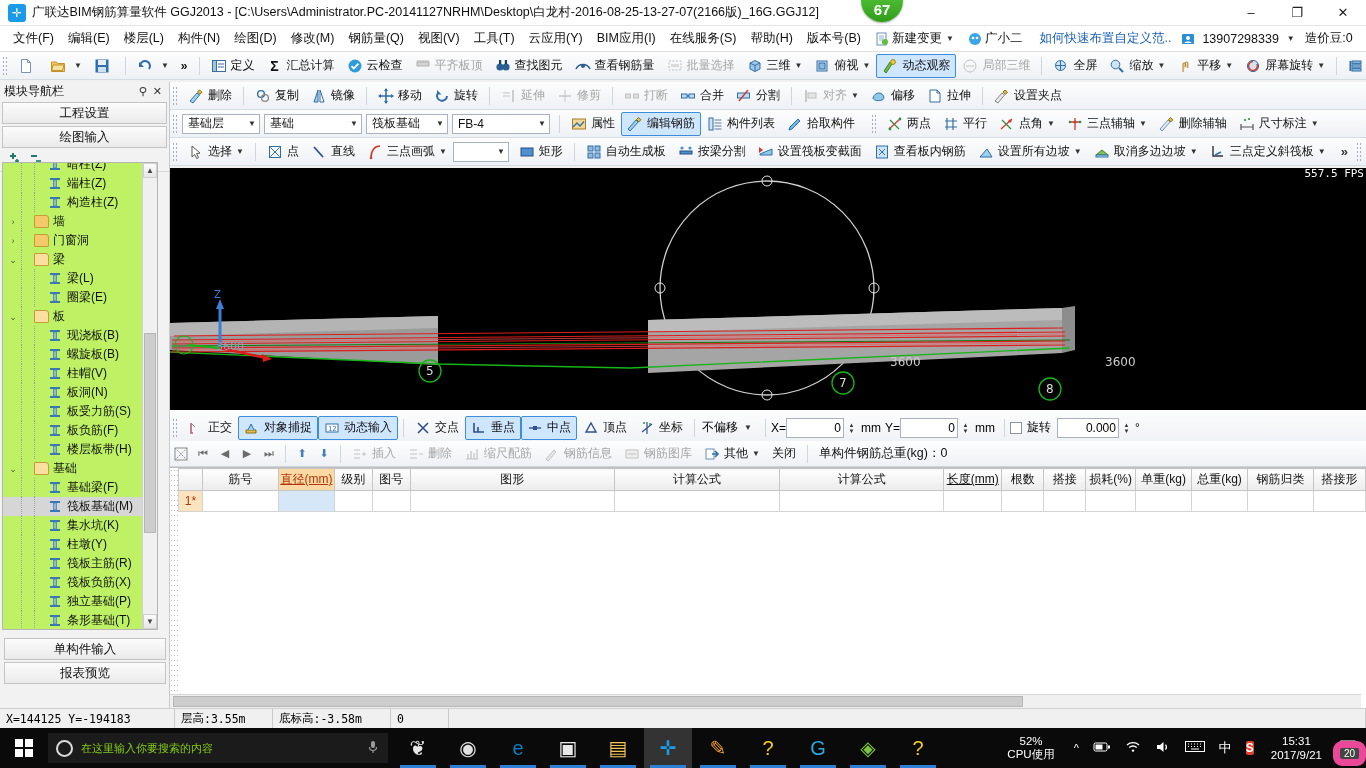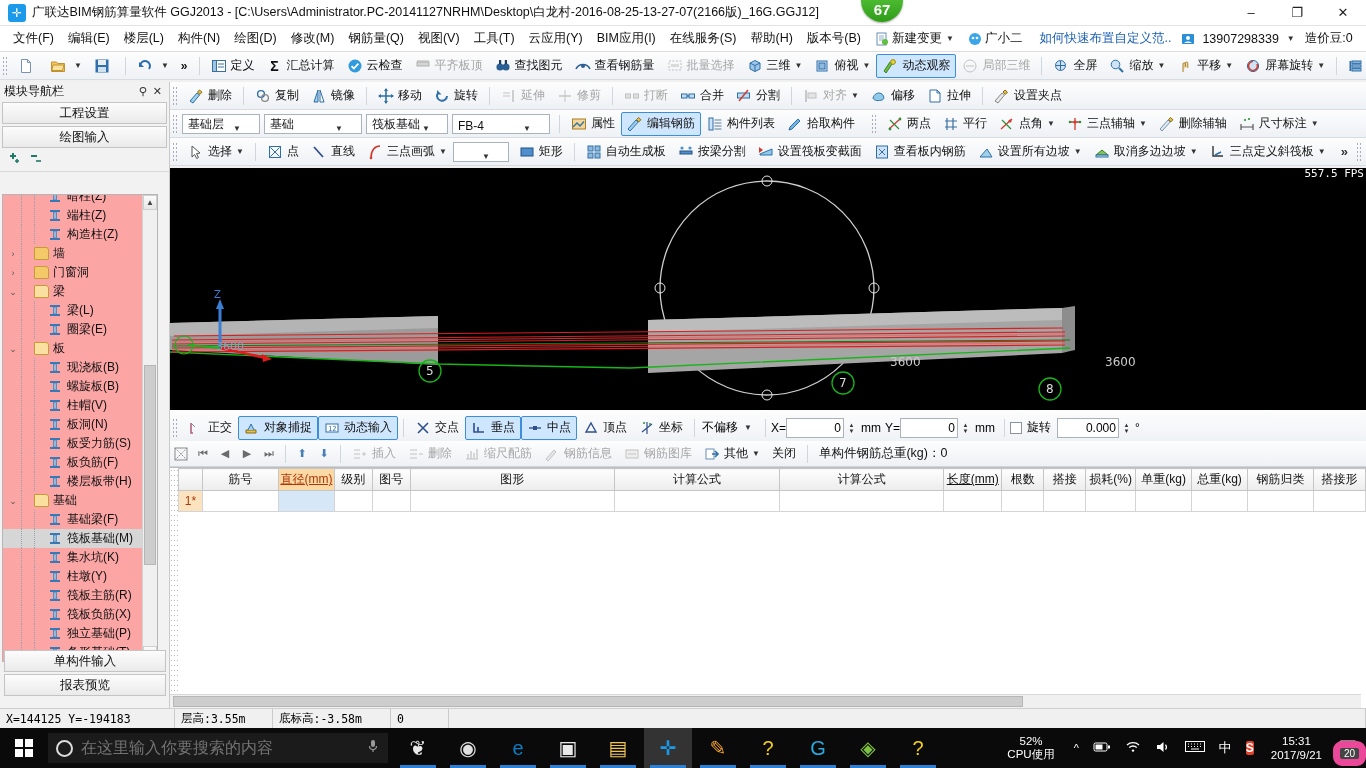--- a/index.html
+++ b/index.html
@@ -65,55 +65,55 @@
           background-size: 3px 4px; flex:none; }
   .tbtn { display:flex; align-items:center; padding:2px 5px; height:24px; border:1px solid transparent;
           border-radius:2px; font-size:12px; color:#111; flex:none; }
   .tbtn.active { background:#cfe6ff; border:1px solid #3c8ddc; }
   .tbtn.disabled { color:#a6a6a6; }
   .tsep { width:1px; height:18px; background:#cfd6de; margin:0 5px; flex:none; }
   .caret { font-size:8px; color:#333; margin-left:4px; }
   .ico { width:16px; height:16px; margin-right:4px; flex:none; display:inline-block; vertical-align:middle; }
   .tb-overflow { margin-left:auto; padding:0 6px; font-size:13px; color:#333; font-weight:bold; }
 
-  .combo { display:flex; align-items:flex-end; height:20px; border:1px solid #a9b3bd; background:#fff;
-           font-size:12px; padding:0 15px 0 5px; margin-right:4px; flex:none; }
+  .combo { display:flex; align-items:center; height:20px; border:1px solid #a9b3bd; background:#fff;
+           font-size:12px; padding:0 0 0 5px; margin-right:4px; flex:none; }
   .combo .cval { flex:1; color:#111; }
   .combo .cbtn { width:14px; text-align:center; font-size:8px; color:#333; }
 
   
   .sidebar { position:absolute; left:0; top:82px; width:170px; height:626px;
              background:#f2f2f2; border-right:1px solid #c9c9c9; }
   .sb-head { height:18px; display:flex; align-items:center; padding:0 4px;
              font-size:12px; color:#111; background:#f2f2f2; }
   .sb-head .t { flex:1; }
   .sb-head .b { padding:0 3px; font-size:11px; color:#333; }
   .sb-btn { height:22px; margin:2px 2px 0; background:linear-gradient(#fcfcfc,#eaeaea);
             border:1px solid #c4c4c4; display:flex; align-items:center; justify-content:center;
             font-size:12.5px; color:#111; }
   .sb-tools { height:24px; display:flex; align-items:center; padding-left:6px; gap:6px;
               border-bottom:1px solid #d8d8d8; }
-  .tree { position:absolute; left:2px; top:112px; width:156px; height:468px;
-          background:#fca5a5; border:1px solid #b5b5b5; overflow:hidden; }
+  .tree { position:absolute; left:2px; top:80px; width:156px; height:468px;
+          background:#bef264; border:1px solid #b5b5b5; overflow:hidden; }
   .tree-inner { position:absolute; left:0; top:-8px; width:150px; }
   .trow { height:19px; display:flex; align-items:center; font-size:12px; color:#111;
           white-space:nowrap; padding-left:2px; }
   .trow.sel { background:#d6d6d6; }
   .tw-16 { width:16px; flex:none; text-align:center; font-size:9px; color:#555; }
   .dotline { width:13px; flex:none; border-left:1px dotted #9aa0a6; height:19px; }
   .folder { width:15px;height:13px;flex:none;margin-right:4px;background:#f4c96a;
             border:1px solid #c59b33; border-radius:1px 3px 1px 1px; }
   .folder.open { background:#fae0a0; }
   .titem-ico { width:16px;height:15px;flex:none;margin-right:4px; }
   .scrollbar-v { position:absolute; right:0; top:0; width:15px; height:100%;
                  background:#f0f0f0; border-left:1px solid #d2d2d2; }
   .sb-arrow { height:15px; background:linear-gradient(#fbfbfb,#e6e6e6); border:1px solid #cfcfcf;
               font-size:8px; text-align:center; line-height:13px; color:#444; }
   .sb-thumb { position:absolute; left:1px; width:12px; background:#cdcdcd; border:1px solid #b6b6b6; }
-  .sb-bottom { position:absolute; left:2px; bottom:12px; width:166px; }
+  .sb-bottom { position:absolute; left:2px; bottom:24px; width:166px; }
 
   
   .canvas { position:absolute; left:170px; top:168px; width:1196px; height:242px;
             background:#000; overflow:hidden; }
   .fps { position:absolute; right:2px; top:-1px; color:#fff; font-size:11px;
          font-family:"DejaVu Sans Mono", monospace; }
 
   
   .snapbar { position:absolute; left:170px; top:410px; width:1196px; height:36px;
              background:linear-gradient(#fdfdfd,#eef1f5); border-bottom:1px solid #d0d5da;
@@ -162,21 +162,21 @@
   .st-grow { flex:1; border-right:1px solid #cacaca; height:20px; }
 
   
   .taskbar { position:absolute; left:0; top:728px; width:1366px; height:40px; background:#0a0a0a;
              display:flex; align-items:center; }
   .start { width:48px; height:40px; display:flex; align-items:center; justify-content:center; }
   .win-logo { width:18px; height:18px; display:grid; grid-template-columns:8px 8px;
               grid-template-rows:8px 8px; gap:2px; }
   .win-logo i { background:#fff; display:block; }
   .searchbox { width:340px; height:30px; background:#1b1b1b; display:flex; align-items:center;
-               padding:0 8px; color:#737373; font-size:16px; }
+               padding:0 8px; color:#84cc16; font-size:11px; }
   .cortana { width:17px;height:17px;border:2px solid #dcdcdc;border-radius:50%; margin-right:8px; flex:none;}
   .tb-apps { display:flex; align-items:center; gap:2px; margin-left:6px; }
   .tapp { width:48px; height:40px; display:flex; align-items:center; justify-content:center;
           position:relative; }
   .tapp.run::after { content:''; position:absolute; bottom:0; left:6px; right:6px; height:3px;
                      background:#2b7fd4; }
   .tapp.active { background:#333; }
   .tray { margin-left:auto; display:flex; align-items:center; height:40px; color:#fff;
           font-size:11.5px; padding-right:2px; }
   .cpu { text-align:center; line-height:13px; padding:0 12px; font-size:11.5px; color:#fff; }

